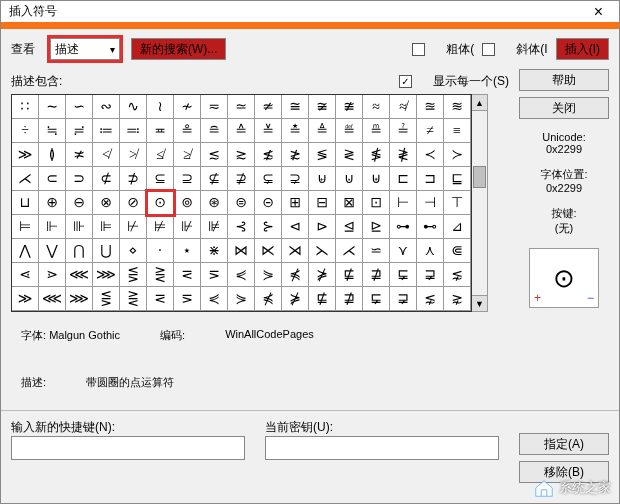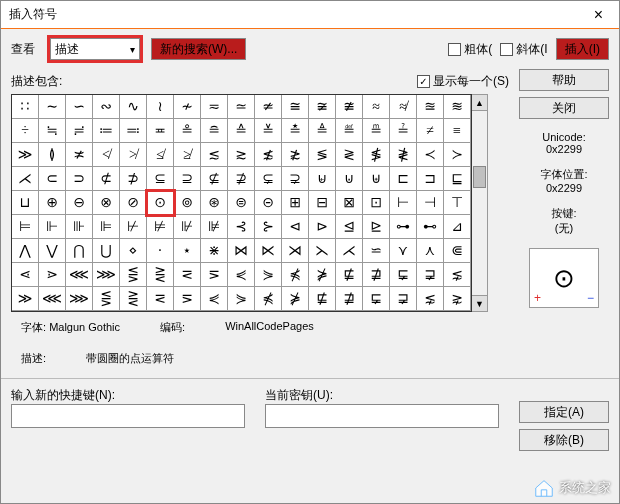--- a/index.html
+++ b/index.html
@@ -1,48 +1,48 @@
 <!DOCTYPE html>
 <html><head>
 <meta charset="utf-8">
 <style>
 * { box-sizing: border-box; margin: 0; padding: 0; }
 body { font-family: "Microsoft YaHei", SimSun, sans-serif; font-size: 12px; background: #f0f0f0; }
 .window { width: 620px; height: 504px; background: #f0f0f0; border: 1px solid #888; position: relative; }
-.titlebar { height: 28px; background: #fff; border-bottom: 1px solid #f97316; display: flex; align-items: center; padding: 0 8px; justify-content: space-between; }
+.titlebar { height: 28px; background: #fff; border-bottom: 7px solid #f97316; display: flex; align-items: center; padding: 0 8px; justify-content: space-between; }
 .title { font-size: 12px; }
 .close-btn { font-size: 16px; cursor: pointer; padding: 0 8px; }
 .toolbar { display: flex; align-items: center; padding: 6px 10px; gap: 8px; }
 .label { margin-right: 4px; }
 .dropdown-wrap { border: 3px solid #e03030; padding: 0; }
-.dropdown { width: 90px; height: 22px; border: 1px solid #888; background: #fff; display: flex; align-items: center; justify-content: space-between; padding: 0 4px; cursor: pointer; }
+.dropdown { width: 70px; height: 22px; border: 1px solid #888; background: #fff; display: flex; align-items: center; justify-content: space-between; padding: 0 4px; cursor: pointer; }
 .chev { font-size: 10px; }
 .btn { height: 22px; padding: 0 8px; border: 1px solid #888; background: #b91c1c; cursor: pointer; display: inline-flex; align-items: center; }
 .spacer { flex: 1; }
-.chk { display: flex; align-items: center; gap: 3px; }
+.chk { display: flex; align-items: center; gap: 21px; }
 .checkbox { width: 13px; height: 13px; border: 1px solid #555; background: #fff; display: inline-flex; align-items: center; justify-content: center; font-size: 10px; }
 .content { display: flex; padding: 0 10px; gap: 10px; }
 .left-panel { flex: 1; }
 .row2 { display: flex; align-items: center; padding: 4px 0; gap: 20px; }
 .grid-wrap { display: flex; }
 .grid { border: 1px solid #333; display: grid; grid-template-columns: repeat(17, 27px); grid-template-rows: repeat(9, 24px); background: #fff; }
 .cell { border-right: 1px solid #999; border-bottom: 1px solid #999; display: flex; align-items: center; justify-content: center; font-size: 14px; font-family: serif; cursor: pointer; position: relative; }
 .cell.highlight { outline: 3px solid #e03030; outline-offset: -1px; z-index: 2; }
 .scrollbar { width: 16px; border: 1px solid #999; border-left: none; background: #f0f0f0; display: flex; flex-direction: column; }
 .scroll-arrow { height: 16px; display: flex; align-items: center; justify-content: center; border-bottom: 1px solid #999; font-size: 9px; cursor: pointer; background: #e0e0e0; }
 .scroll-arrow.down { border-bottom: none; border-top: 1px solid #999; }
 .scroll-track { flex: 1; position: relative; }
 .scroll-thumb { position: absolute; top: 30%; left: 1px; right: 1px; height: 22px; background: #c0c0c0; border: 1px solid #888; }
 .right-panel { width: 90px; display: flex; flex-direction: column; gap: 6px; padding-top: 0; }
 .rbtn { width: 100%; height: 22px; border: 1px solid #888; background: #e8e8e8; cursor: pointer; text-align: center; line-height: 20px; }
 .info { text-align: center; margin-top: 6px; font-size: 11px; }
 .preview { width: 70px; height: 60px; border: 1px solid #999; background: #fff; margin: 6px auto; display: flex; align-items: center; justify-content: center; font-size: 26px; position: relative; }
 .preview::before { content: "+"; position: absolute; bottom: 2px; left: 4px; color: #e03030; font-size: 12px; }
 .preview::after { content: "−"; position: absolute; bottom: 2px; right: 4px; color: #3050e0; font-size: 12px; }
-.meta-row { padding: 8px 10px; font-size: 11px; display: flex; gap: 40px; }
+.meta-row { padding: 16px 10px; font-size: 11px; display: flex; gap: 40px; }
 .bottom-section { padding: 8px 10px; border-top: 1px solid #bbb; margin-top: 4px; }
 .input-row { display: flex; gap: 20px; margin-bottom: 16px; }
 .input-col { flex: 1; }
 .text-input { width: 100%; height: 24px; border: 1px solid #888; background: #fff; padding: 0 4px; }
 .watermark { position: absolute; bottom: 4px; right: 8px; font-size: 13px; color: #fff; text-shadow: 0 0 3px #000; opacity: 0.8; display: flex; align-items: center; gap: 4px; }
 .watermark svg { width: 22px; height: 22px; }
 </style>
 </head>
 <body>
 

